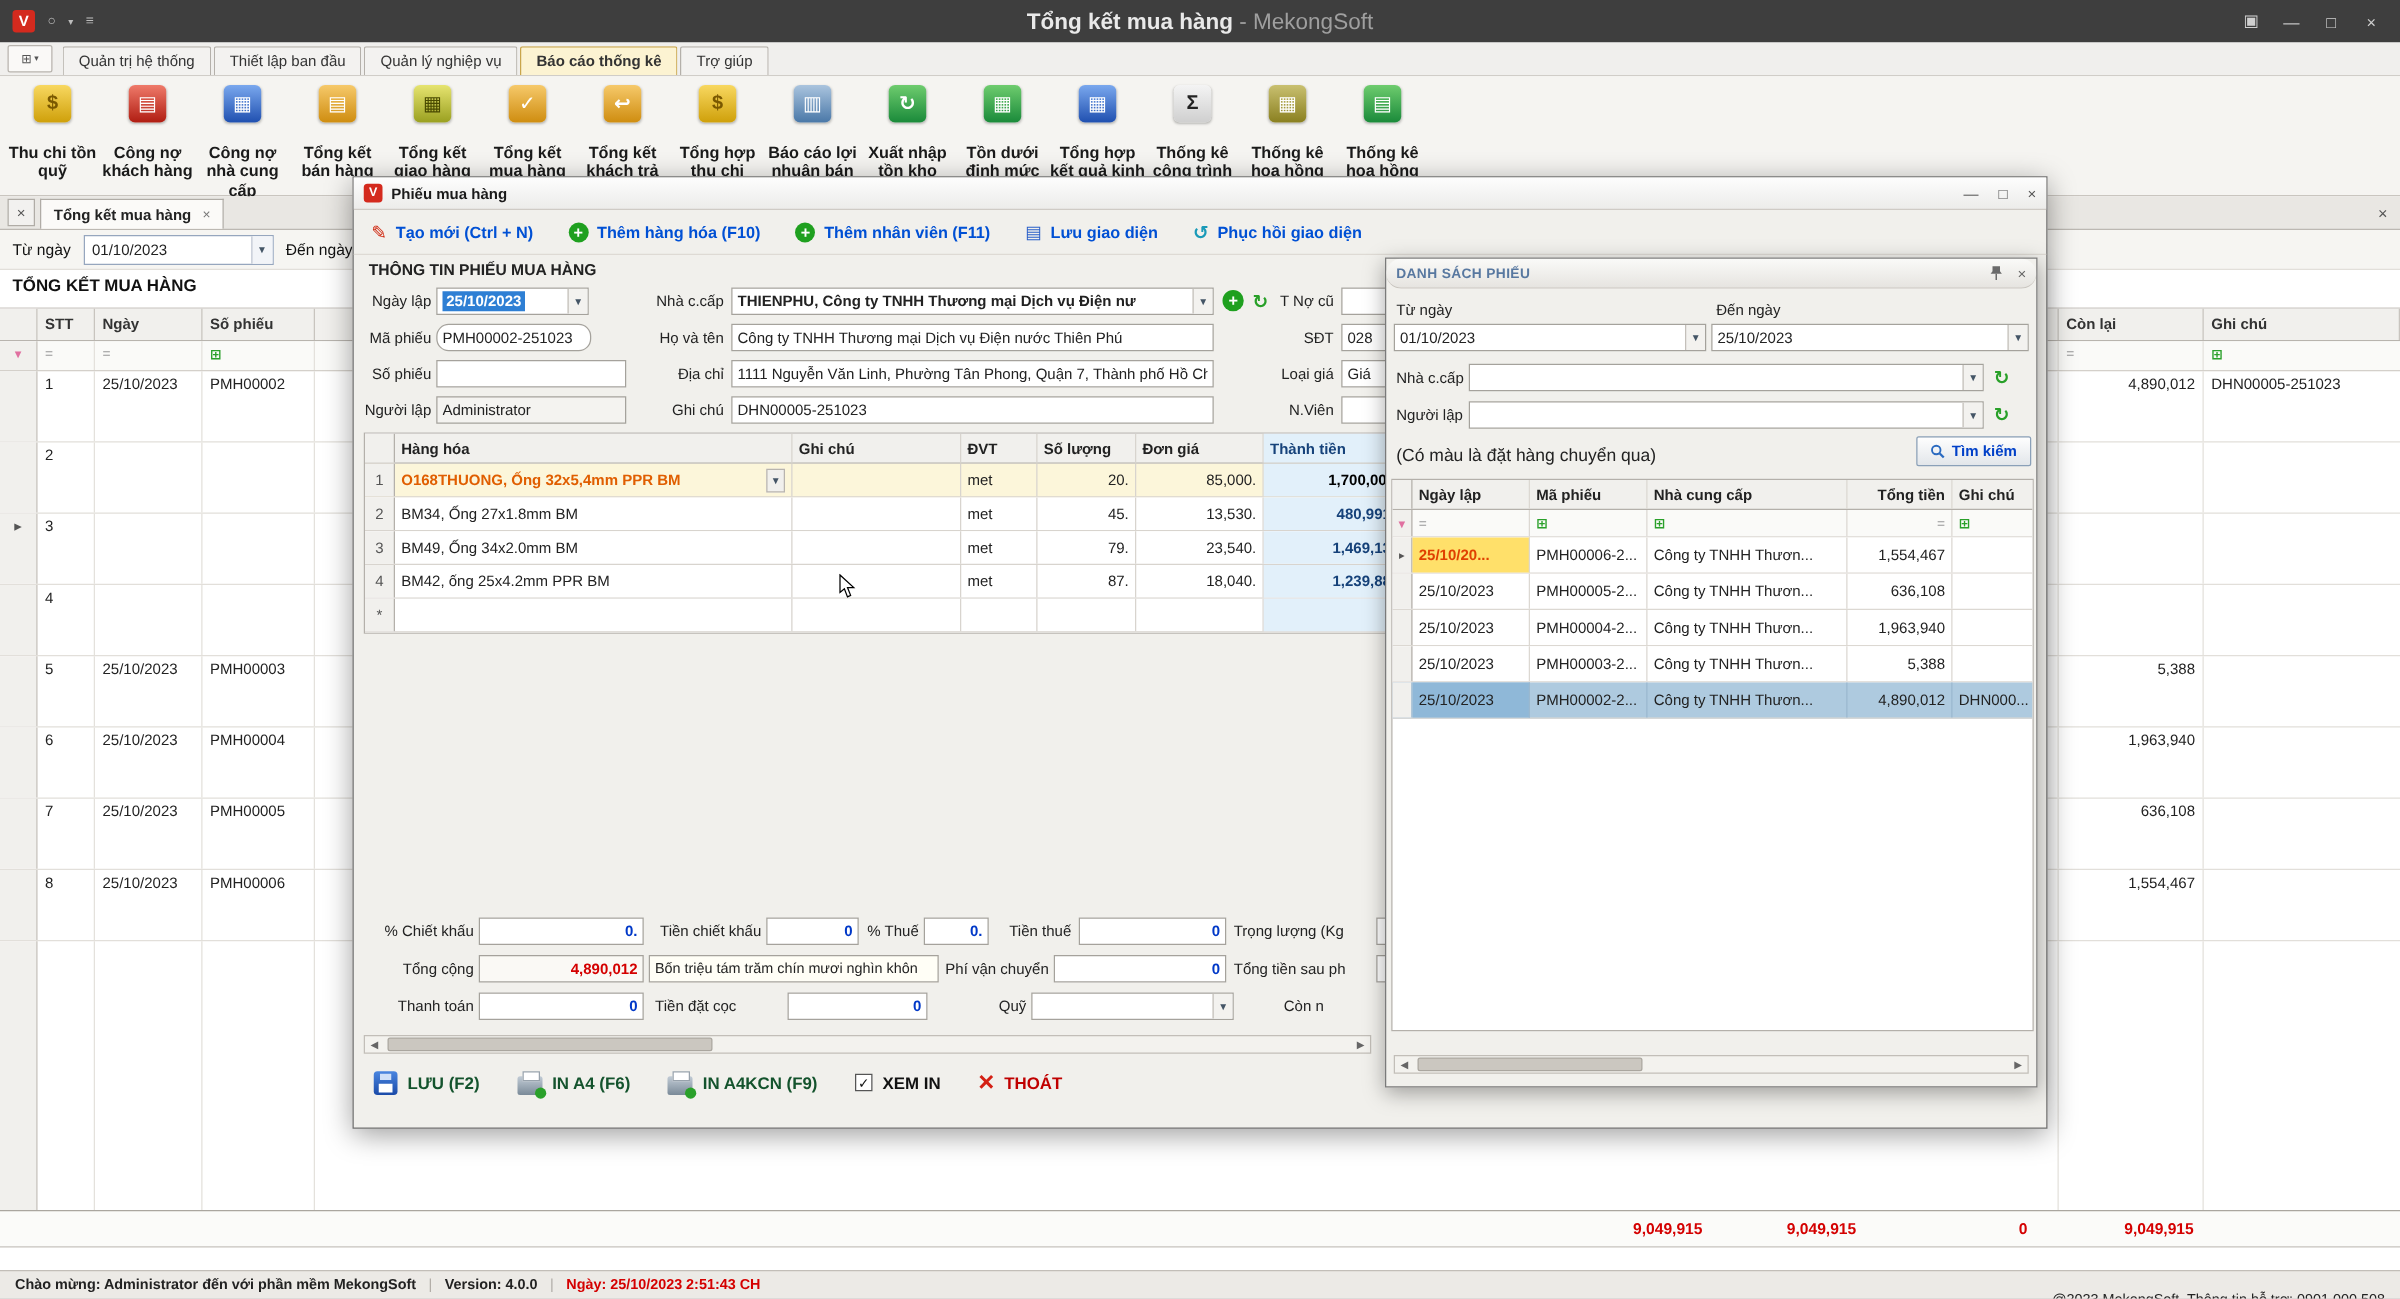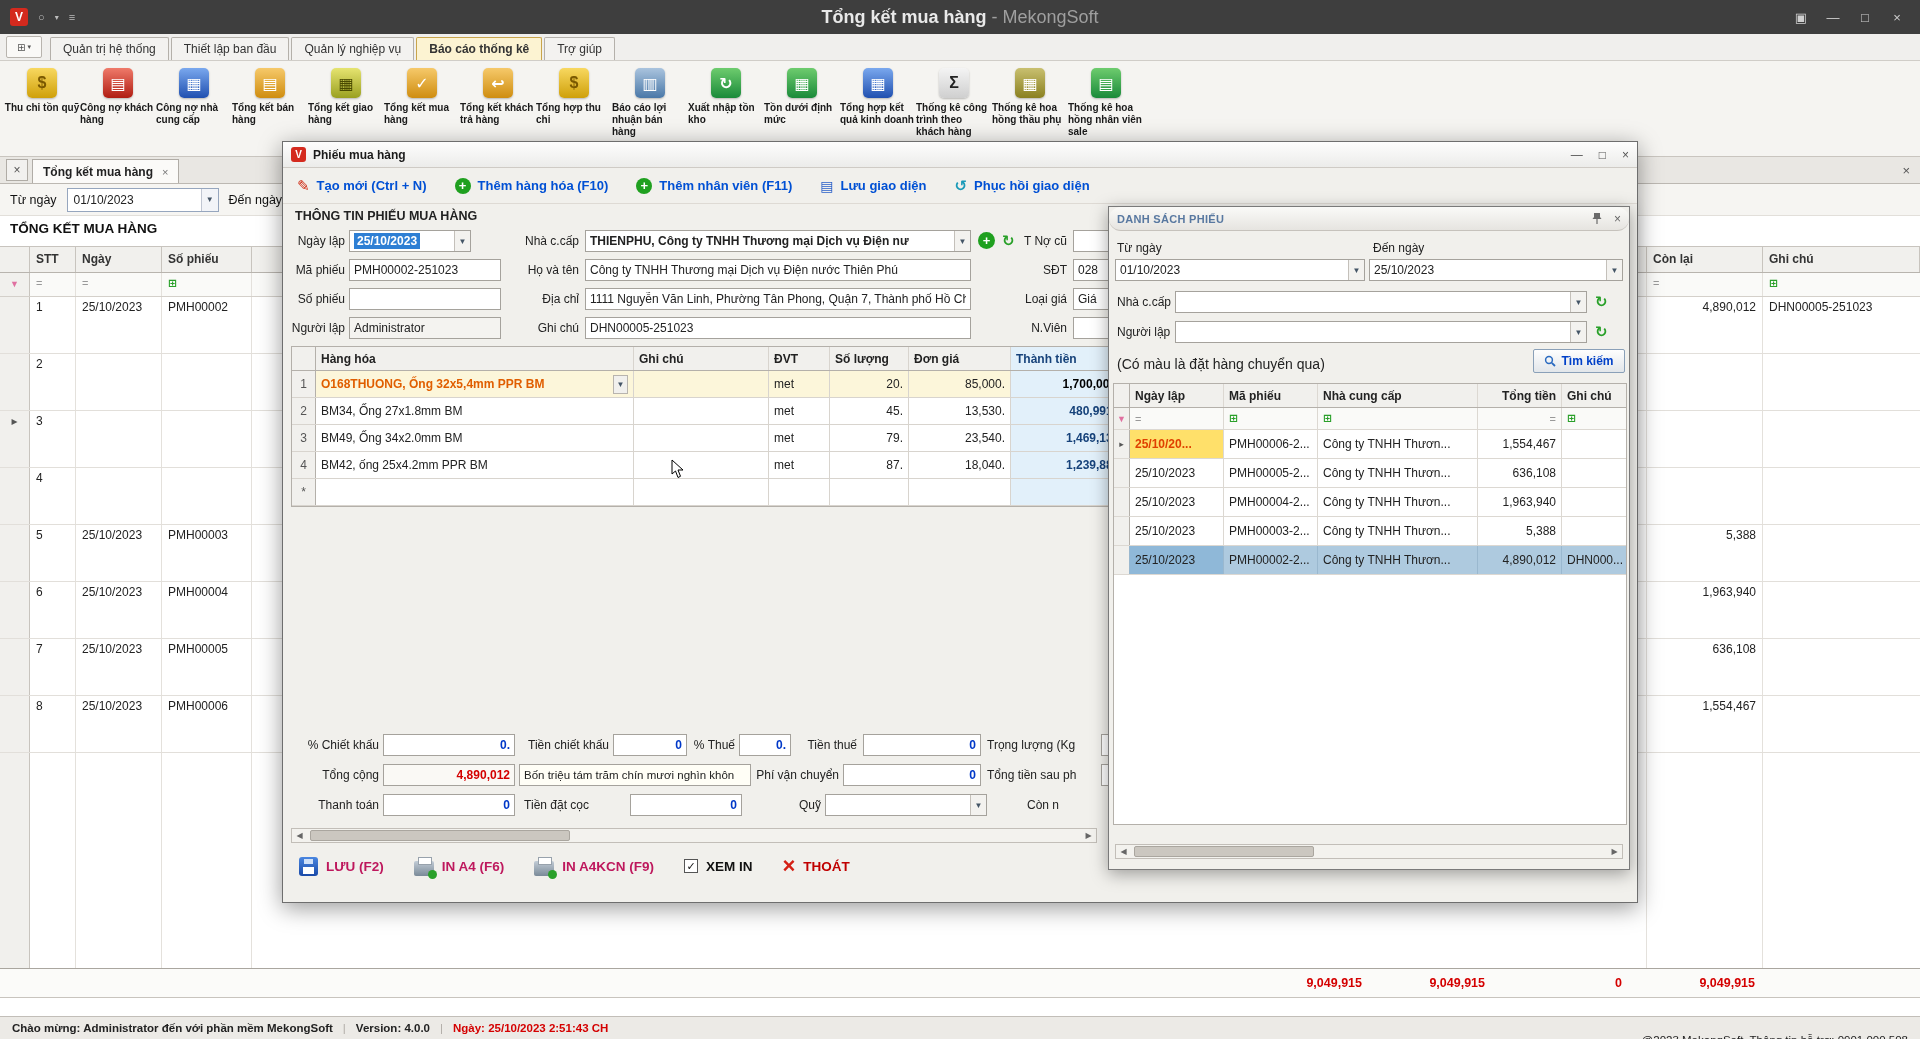--- a/index.html
+++ b/index.html
@@ -20,21 +20,21 @@
 .menubar{position:absolute;left:0;top:34px;width:1920px;height:27px;background:#f0efed;border-bottom:1px solid #d0cdc8;display:flex;align-items:flex-end;padding-left:6px;}
 .menu-grid-btn{width:36px;height:22px;border:1px solid #b8b4ae;background:#faf9f7;border-radius:2px;margin:0 8px 2px 0;display:flex;align-items:center;justify-content:center;font-size:10px;color:#555;gap:2px;}
 .menu-tabs{display:flex;gap:2px;align-items:flex-end;}
 .menu-tab{height:23px;padding:0 12px;border:1px solid #b4b0aa;border-bottom:none;background:#f3f2f0;display:flex;align-items:center;font-size:12px;color:#333;border-radius:2px 2px 0 0;}
 .menu-tab.active{background:#fcf3d2;border-color:#c9a54b;font-weight:bold;}
 
 
 .ribbon{position:absolute;left:0;top:61px;width:1920px;height:96px;background:#f5f4f1;border-bottom:1px solid #c9c5bf;display:flex;align-items:flex-start;padding:7px 2px 0 4px;}
 .ribbon-item{width:76px;display:flex;flex-direction:column;align-items:center;gap:4px;}
 .ricon{width:30px;height:30px;border-radius:5px;display:flex;align-items:center;justify-content:center;font-size:16px;font-weight:bold;box-shadow:0 1px 2px rgba(0,0,0,.25);}
-.rlabel{font-size:10px;font-weight:bold;color:#1a1a1a;text-align:left;line-height:1.18;}
+.rlabel{font-size:13px;font-weight:bold;color:#1a1a1a;text-align:center;line-height:1.18;margin-top:12px;}
 .ic-gold{background:linear-gradient(#f8d860,#cfa00a);color:#7a5800;}
 .ic-red{background:linear-gradient(#ef7a6a,#b01d12);color:#fff;}
 .ic-blue{background:linear-gradient(#7aa8ee,#2050b0);color:#fff;}
 .ic-amber{background:linear-gradient(#f6c96a,#cf8d10);color:#fff;}
 .ic-lime{background:linear-gradient(#e6e470,#9aa020);color:#4a4a00;}
 .ic-green{background:linear-gradient(#6ecc6e,#1a8a3a);color:#fff;}
 .ic-steel{background:linear-gradient(#aac4de,#4a78a8);color:#fff;}
 .ic-dark{background:linear-gradient(#f4f4f4,#cfcfcf);color:#222;}
 .ic-olive{background:linear-gradient(#c9c070,#8a8020);color:#fff;}
 
@@ -127,21 +127,21 @@
 .prod-active .pc-name{color:#e05e00;font-weight:bold;}
 .prod-active .pc-tt{color:#000;}
 .pg-arrow{display:none;margin-left:auto;width:15px;height:19px;border:1px solid #b8b4ae;background:#f1f0ed;font-size:8px;align-items:center;justify-content:center;color:#456;}
 .prod-active .pg-arrow{display:flex;}
 
 
 .hscroll{position:absolute;display:flex;align-items:center;height:15px;border:1px solid #c2beb8;background:#f3f2ee;}
 .hs-btn{width:15px;display:flex;align-items:center;justify-content:center;font-size:8px;color:#666;}
 .hs-thumb{height:11px;background:#cbc7c0;border:1px solid #aaa69f;border-radius:2px;}
 .dlg-buttons{position:absolute;left:16px;top:708px;height:32px;display:flex;align-items:center;gap:30px;}
-.btn{display:flex;align-items:center;gap:8px;font-size:13.5px;font-weight:bold;color:#be185d;}
+.btn{display:flex;align-items:center;gap:8px;font-size:13.5px;font-weight:bold;color:#14532d;}
 .btn-xemin{color:#111;}
 .btn-thoat{color:#c00000;}
 .icon-save{width:19px;height:19px;background:linear-gradient(#4a86e0,#1a4aa8);border-radius:3px;position:relative;}
 .icon-save::before{content:"";position:absolute;left:5px;top:2px;width:9px;height:5px;background:#cfe0f8;}
 .icon-save::after{content:"";position:absolute;left:4px;bottom:2px;width:11px;height:7px;background:#fff;}
 .icon-print{width:20px;height:15px;position:relative;background:linear-gradient(#c2ccd6,#7a8a98);border-radius:2px;margin-top:4px;}
 .icon-print::before{content:"";position:absolute;left:4px;top:-4px;width:12px;height:6px;background:#fff;border:1px solid #98a2ac;}
 .icon-print::after{content:"";position:absolute;right:-3px;bottom:-3px;width:9px;height:9px;background:#2aa02a;border-radius:50%;}
 .chk{width:14px;height:14px;border:1px solid #555;background:#fff;display:flex;align-items:center;justify-content:center;font-size:11px;font-weight:bold;color:#111;}
 .icon-thoat{color:#d42014;font-size:22px;font-weight:bold;line-height:1;}
@@ -531,21 +531,21 @@
       <span class="arr">▼</span>
     </div>
     <div class="mini-plus" style="left:695px;top:90px;">+</div>
     <div class="mini-refresh" style="left:719px;top:90px;">↻</div>
     <div class="lbl" style="left:726px;top:88px;width:58px;">T Nợ cũ</div>
     <div class="inp" style="left:790px;top:88px;width:116px;">
         <span class="val"></span>
       </div>
 
     <div class="lbl" style="left:4px;top:117px;width:58px;">Mã phiếu</div>
-    <div class="inp" style="left:66px;top:117px;width:152px;">
+    <div class="inp" style="left:66px;top:117px;width:124px;border-radius:10px;">
         <span class="val">PMH00002-251023</span>
       </div>
     <div class="lbl" style="left:228px;top:117px;width:68px;">Họ và tên</div>
     <div class="inp" style="left:302px;top:117px;width:386px;">
         <span class="val">Công ty TNHH Thương mại Dịch vụ Điện nước Thiên Phú</span>
       </div>
     <div class="lbl" style="left:726px;top:117px;width:58px;">SĐT</div>
     <div class="inp" style="left:790px;top:117px;width:116px;">
         <span class="val">028</span>
       </div>

